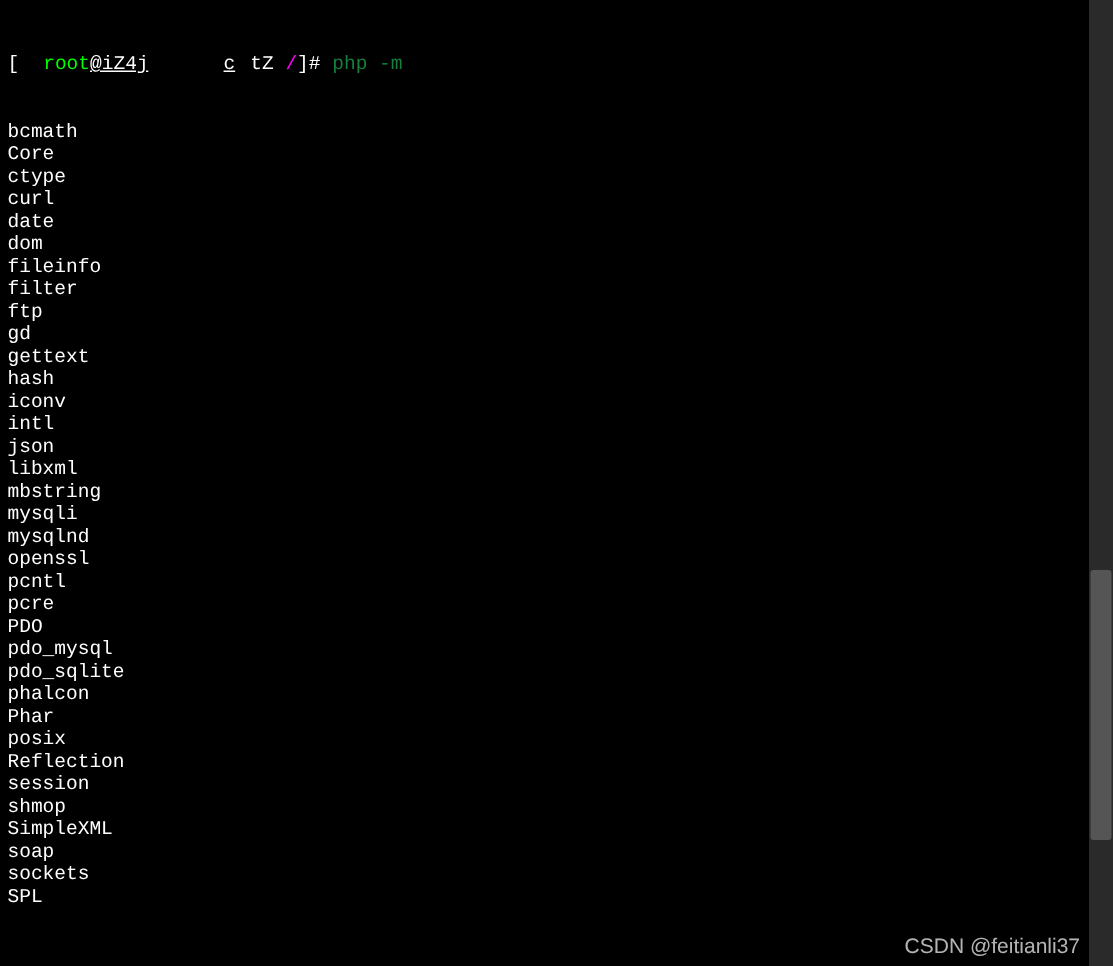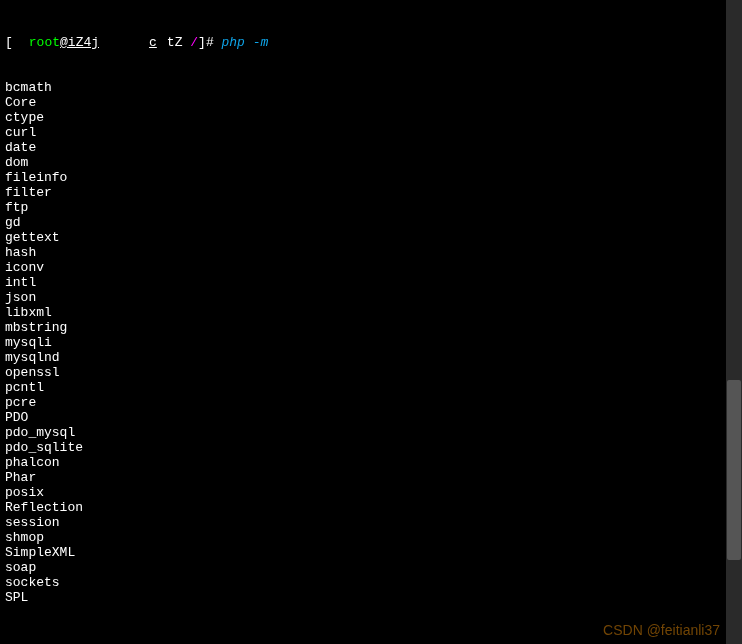--- a/index.html
+++ b/index.html
@@ -46,22 +46,21 @@
     .host-suffix {
       color: #fff;
     }
     .path {
       color: #ff00ff;
     }
     .prompt-symbol {
       color: #fff;
     }
     .command {
-      color: #0ea5e9;
-      font-style: italic;
+      color: #15803d;
     }
     .output-line {
       color: #fff;
     }
     .scrollbar {
       position: absolute;
       right: 0;
       top: 0;
       width: 16px;
       height: 100%;
@@ -73,21 +72,21 @@
       top: 380px;
       width: 14px;
       height: 180px;
       background: #555;
       border-radius: 2px;
     }
     .watermark {
       position: absolute;
       bottom: 6px;
       right: 22px;
-      color: #a16207;
+      color: #ffffff;
       font-family: Arial, sans-serif;
       font-size: 14px;
       opacity: 0.7;
     }
   </style>
 </head>
 <body>
 
 <div class="terminal">
   <div class="prompt-line">

